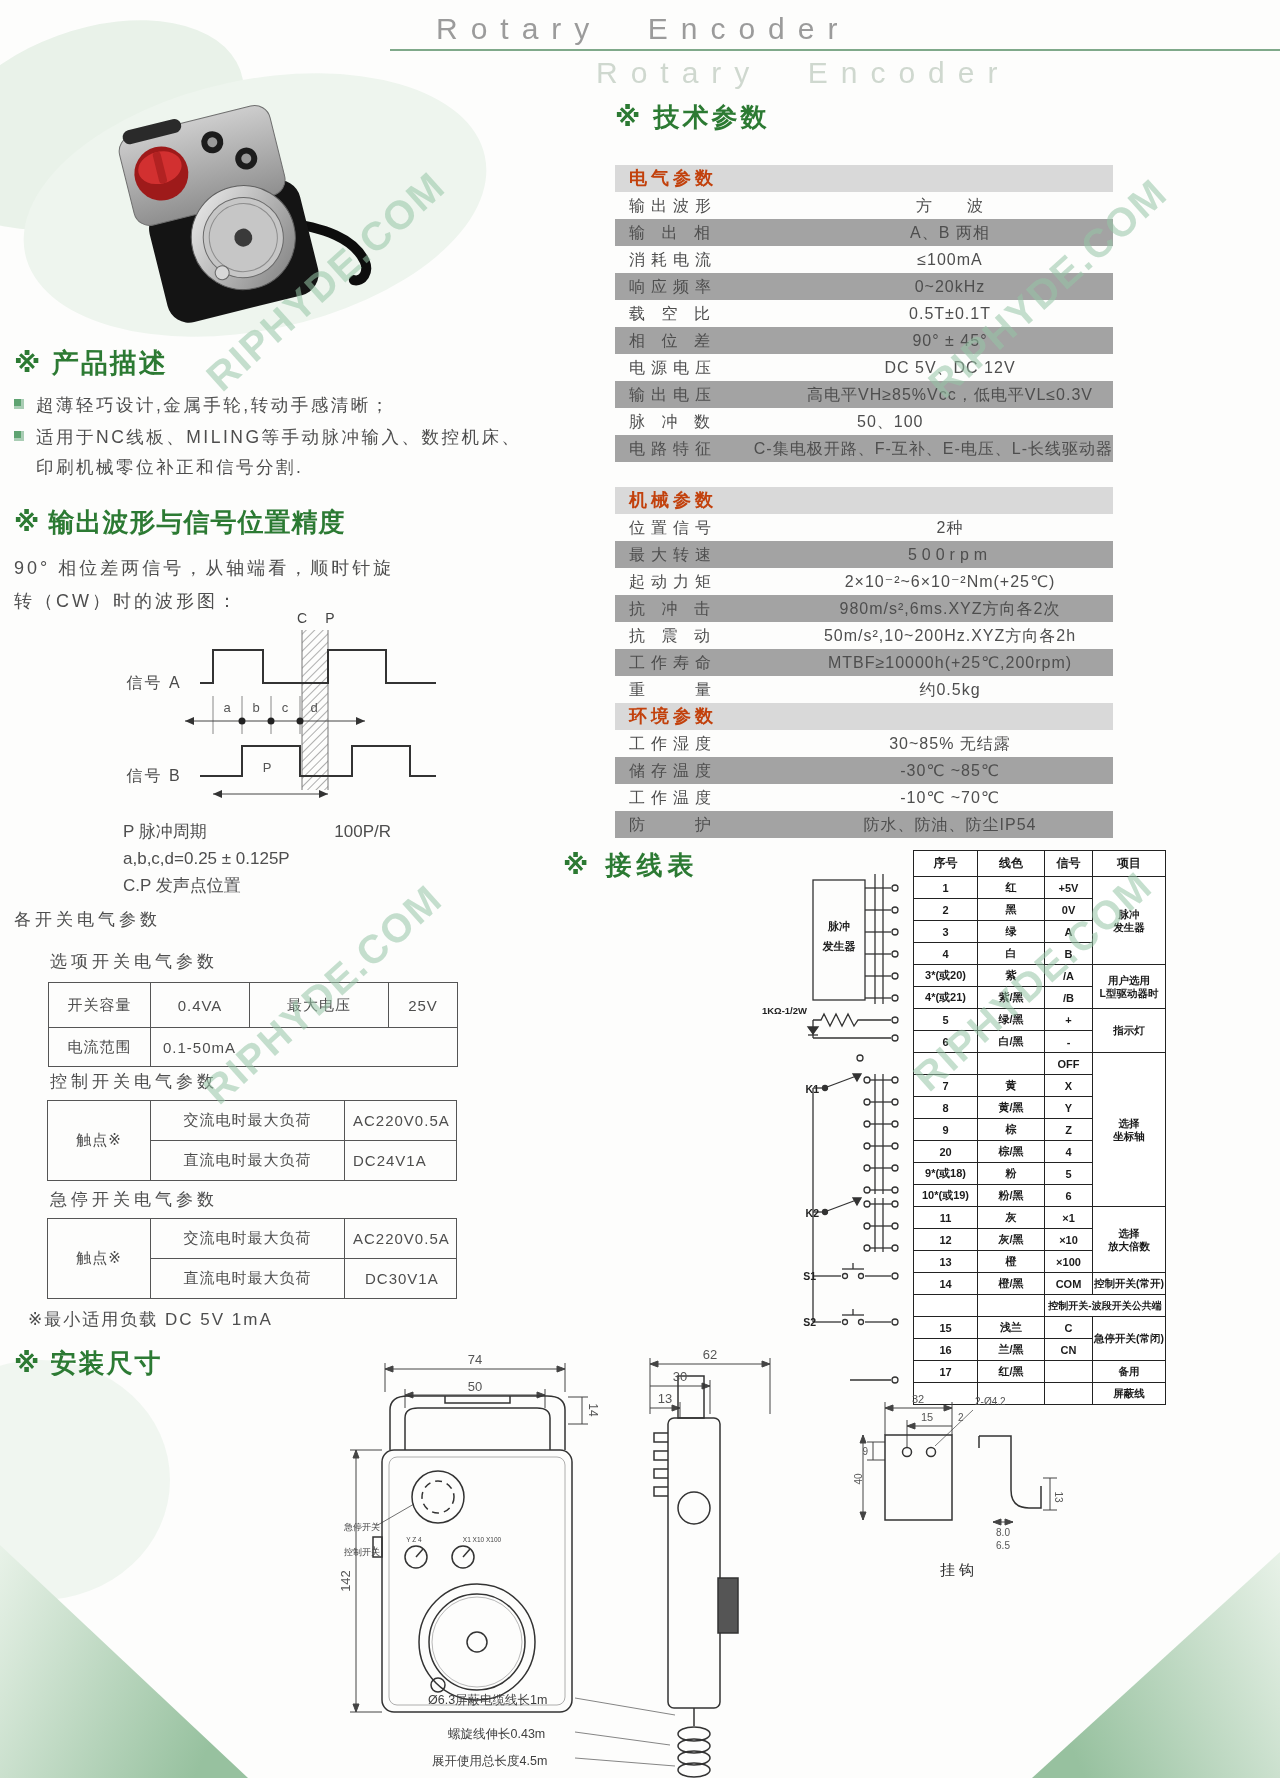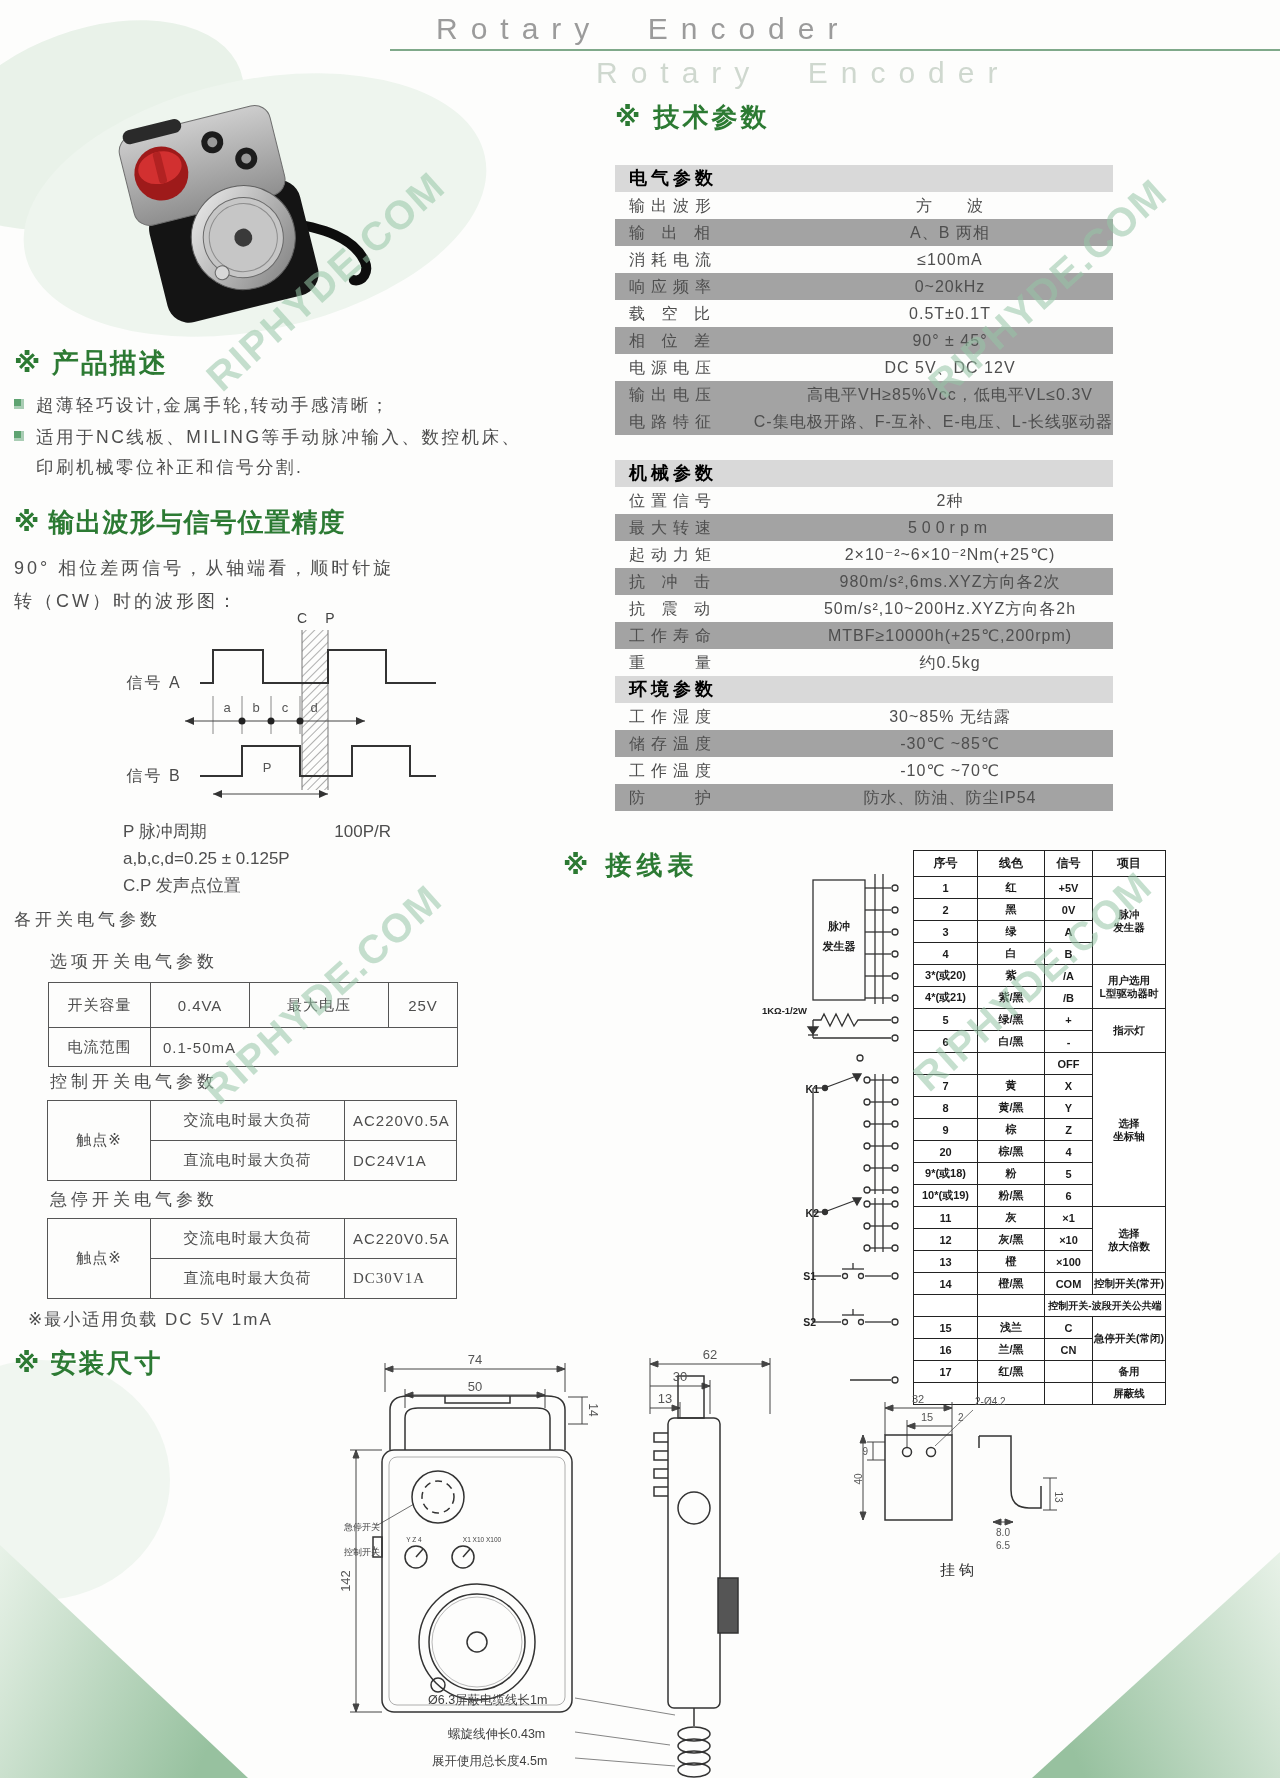--- a/index.html
+++ b/index.html
@@ -10,21 +10,21 @@
   .tri{position:absolute;z-index:0;}
   .wm{position:absolute;z-index:5;color:rgba(150,196,165,0.55);font-size:40px;font-weight:bold;letter-spacing:2px;white-space:nowrap;transform:rotate(-42deg);transform-origin:left bottom;pointer-events:none;}
   
   .title1{position:absolute;left:436px;top:12px;font-size:30px;color:#9b9b9b;letter-spacing:13px;word-spacing:24px;z-index:2;}
   .hline{position:absolute;left:390px;top:49px;width:890px;height:2px;background:#7fa98a;z-index:2;}
   .title2{position:absolute;left:596px;top:56px;font-size:30px;color:#cfd8cf;letter-spacing:13px;word-spacing:24px;z-index:2;}
   
   .gh{position:absolute;color:#2c7a33;font-weight:bold;z-index:2;white-space:nowrap;}
   
   .spec{position:absolute;left:615px;top:165px;width:498px;z-index:2;}
-  .shead{height:27px;line-height:27px;background:#d9d9d9;color:#000000;font-weight:bold;font-size:18px;padding-left:14px;letter-spacing:4px;}
+  .shead{height:27px;line-height:27px;background:#d9d9d9;color:#c2410c;font-weight:bold;font-size:18px;padding-left:14px;letter-spacing:4px;}
   .srow{display:flex;height:27px;line-height:27px;font-size:16px;color:#4e4e4e;}
   .srow.g{background:#a3a3a3;}
   .sl{width:158px;padding-left:14px;letter-spacing:6px;white-space:nowrap;}
   .sv{flex:1;text-align:center;letter-spacing:1px;white-space:nowrap;}
   .gap{height:25px;}
   
   .bullets{position:absolute;left:14px;top:390px;width:508px;font-size:17.5px;line-height:30px;letter-spacing:2.5px;color:#4e4e4e;z-index:2;}
   .bullet{position:relative;padding-left:22px;margin-bottom:2px;}
   .sq{position:absolute;left:0;top:9px;width:10px;height:10px;background:#5ea371;box-shadow:inset -3px -3px 0 #a9cdb4;}
   .intro{position:absolute;left:14px;top:552px;width:500px;font-size:18px;line-height:33px;letter-spacing:3px;z-index:2;}
@@ -182,21 +182,21 @@
   <div class="subt" style="left:50px;top:1188px;">急停开关电气参数</div>
   <table class="st" style="left:47px;top:1218px;width:410px;">
     <tbody>
         <tr style="height:40px;">
       <td style="width:94px;" rowspan="2">触点※</td>
       <td style="width:185px;">交流电时最大负荷</td>
       <td style="text-align:left;padding-left:8px;">AC220V0.5A</td>
     </tr>
     <tr style="height:40px;">
       <td>直流电时最大负荷</td>
-      <td style="text-align:left;padding-left:8px;font-family:Liberation Serif, serif;">DC30V1A</td>
+      <td style="text-align:left;padding-left:20px;">DC30V1A</td>
     </tr>
   </tbody>
     </table>
 
   <div class="subt" style="left:28px;top:1308px;letter-spacing:2px;">※最小适用负载  DC 5V 1mA</div>
 
   <div class="gh" style="left:14px;top:1346px;font-size:26px;letter-spacing:2px;">※ 安装尺寸</div>
 
   <div class="gh" style="left:615px;top:100px;font-size:26px;letter-spacing:3px;">※ 技术参数</div>
 
@@ -226,20 +226,24 @@
         <span class="sl">相 位 差</span>
         <span class="sv">90° ± 45°</span>
       </div>
     <div class="srow">
         <span class="sl">电源电压</span>
         <span class="sv">DC 5V、DC 12V</span>
       </div>
     <div class="srow g">
         <span class="sl">输出电压</span>
         <span class="sv">高电平VH≥85%Vcc，低电平VL≤0.3V</span>
+      </div>
+    <div class="srow">
+        <span class="sl">脉 冲 数</span>
+        <span class="sv" style="text-align:left;padding-left:70px;">50、100</span>
       </div>
     <div class="srow g">
         <span class="sl">电路特征</span>
         <span class="sv">C-集电极开路、F-互补、E-电压、L-长线驱动器</span>
       </div>
     <div class="gap"></div>
     <div class="shead">机械参数</div>
     <div class="srow">
         <span class="sl">位置信号</span>
         <span class="sv">2种</span>

